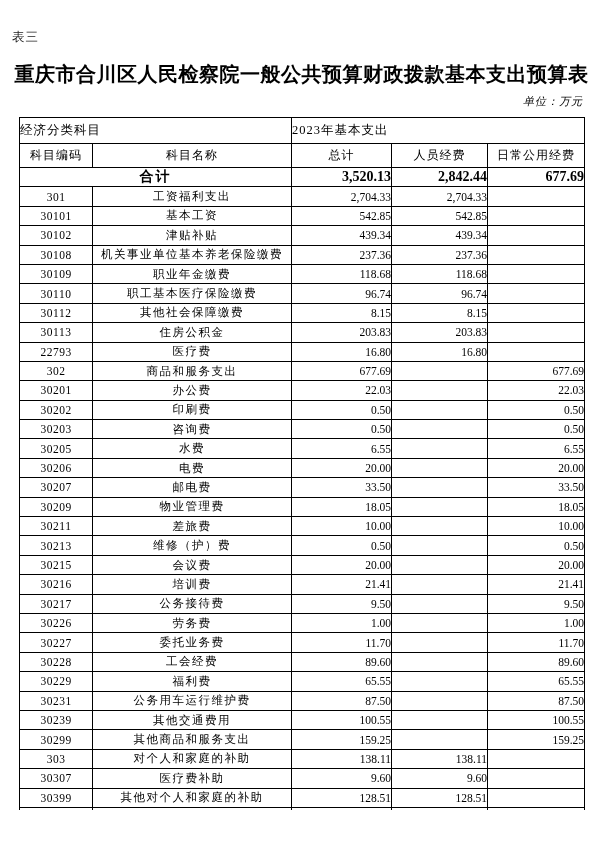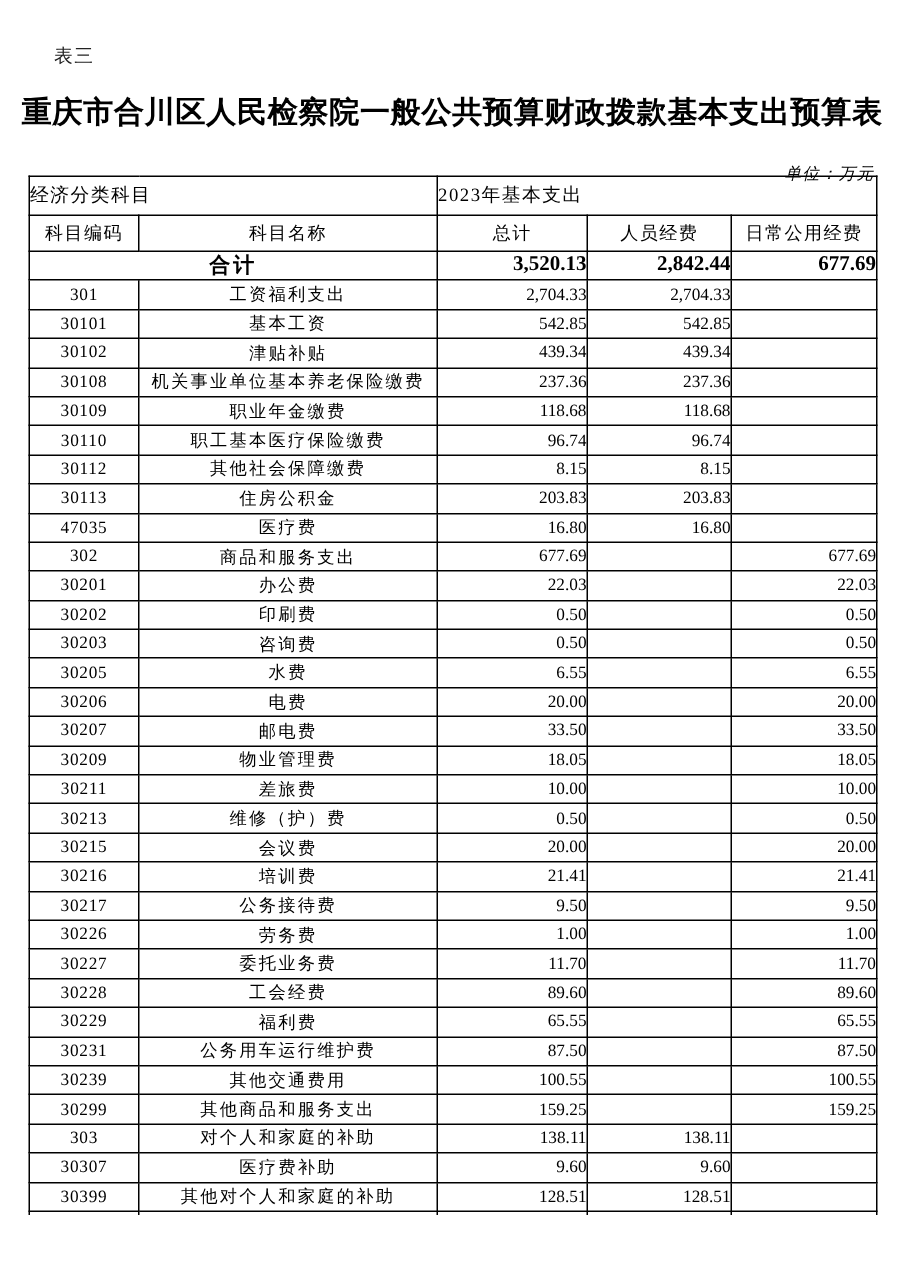--- a/index.html
+++ b/index.html
@@ -5,30 +5,30 @@
   html, body { margin: 0; padding: 0; }
   body {
     width: 603px; height: 857px;
     background: #ffffff; color: #000;
     font-family: "Liberation Serif", "DejaVu Serif", serif;
     position: relative; overflow: hidden;
   }
   .page { position: absolute; inset: 0; background: #fff; }
 
   .table-label {
-    position: absolute; left: 36px; top: 29px;
+    position: absolute; left: 12px; top: 29px;
     font-size: 12.5px; color: #222; letter-spacing: 1px;
   }
   .doc-title {
     position: absolute; top: 61px; left: 0; width: 603px;
     margin: 0; text-align: center;
     font-size: 20px; font-weight: bold; letter-spacing: 0.5px;
   }
   .unit-note {
-    position: absolute; top: 108px; right: 20px;
+    position: absolute; top: 94px; right: 20px;
     font-size: 11px; font-style: italic; letter-spacing: 1px;
   }
 
   table.budget {
     position: absolute; top: 117px; left: 19px;
     width: 565px; table-layout: fixed;
     border-collapse: collapse;
     border-top: 1.5px solid #000;
     border-left: 1.5px solid #000;
     border-right: 1.5px solid #000;
@@ -143,21 +143,21 @@
           <td class="c-num"></td>
         </tr>
         <tr>
           <td class="c-code">30113</td>
           <td class="c-name">住房公积金</td>
           <td class="c-num">203.83</td>
           <td class="c-num">203.83</td>
           <td class="c-num"></td>
         </tr>
         <tr>
-          <td class="c-code">47035</td>
+          <td class="c-code">22793</td>
           <td class="c-name">医疗费</td>
           <td class="c-num">16.80</td>
           <td class="c-num">16.80</td>
           <td class="c-num"></td>
         </tr>
         <tr>
           <td class="c-code">302</td>
           <td class="c-name">商品和服务支出</td>
           <td class="c-num">677.69</td>
           <td class="c-num"></td>

